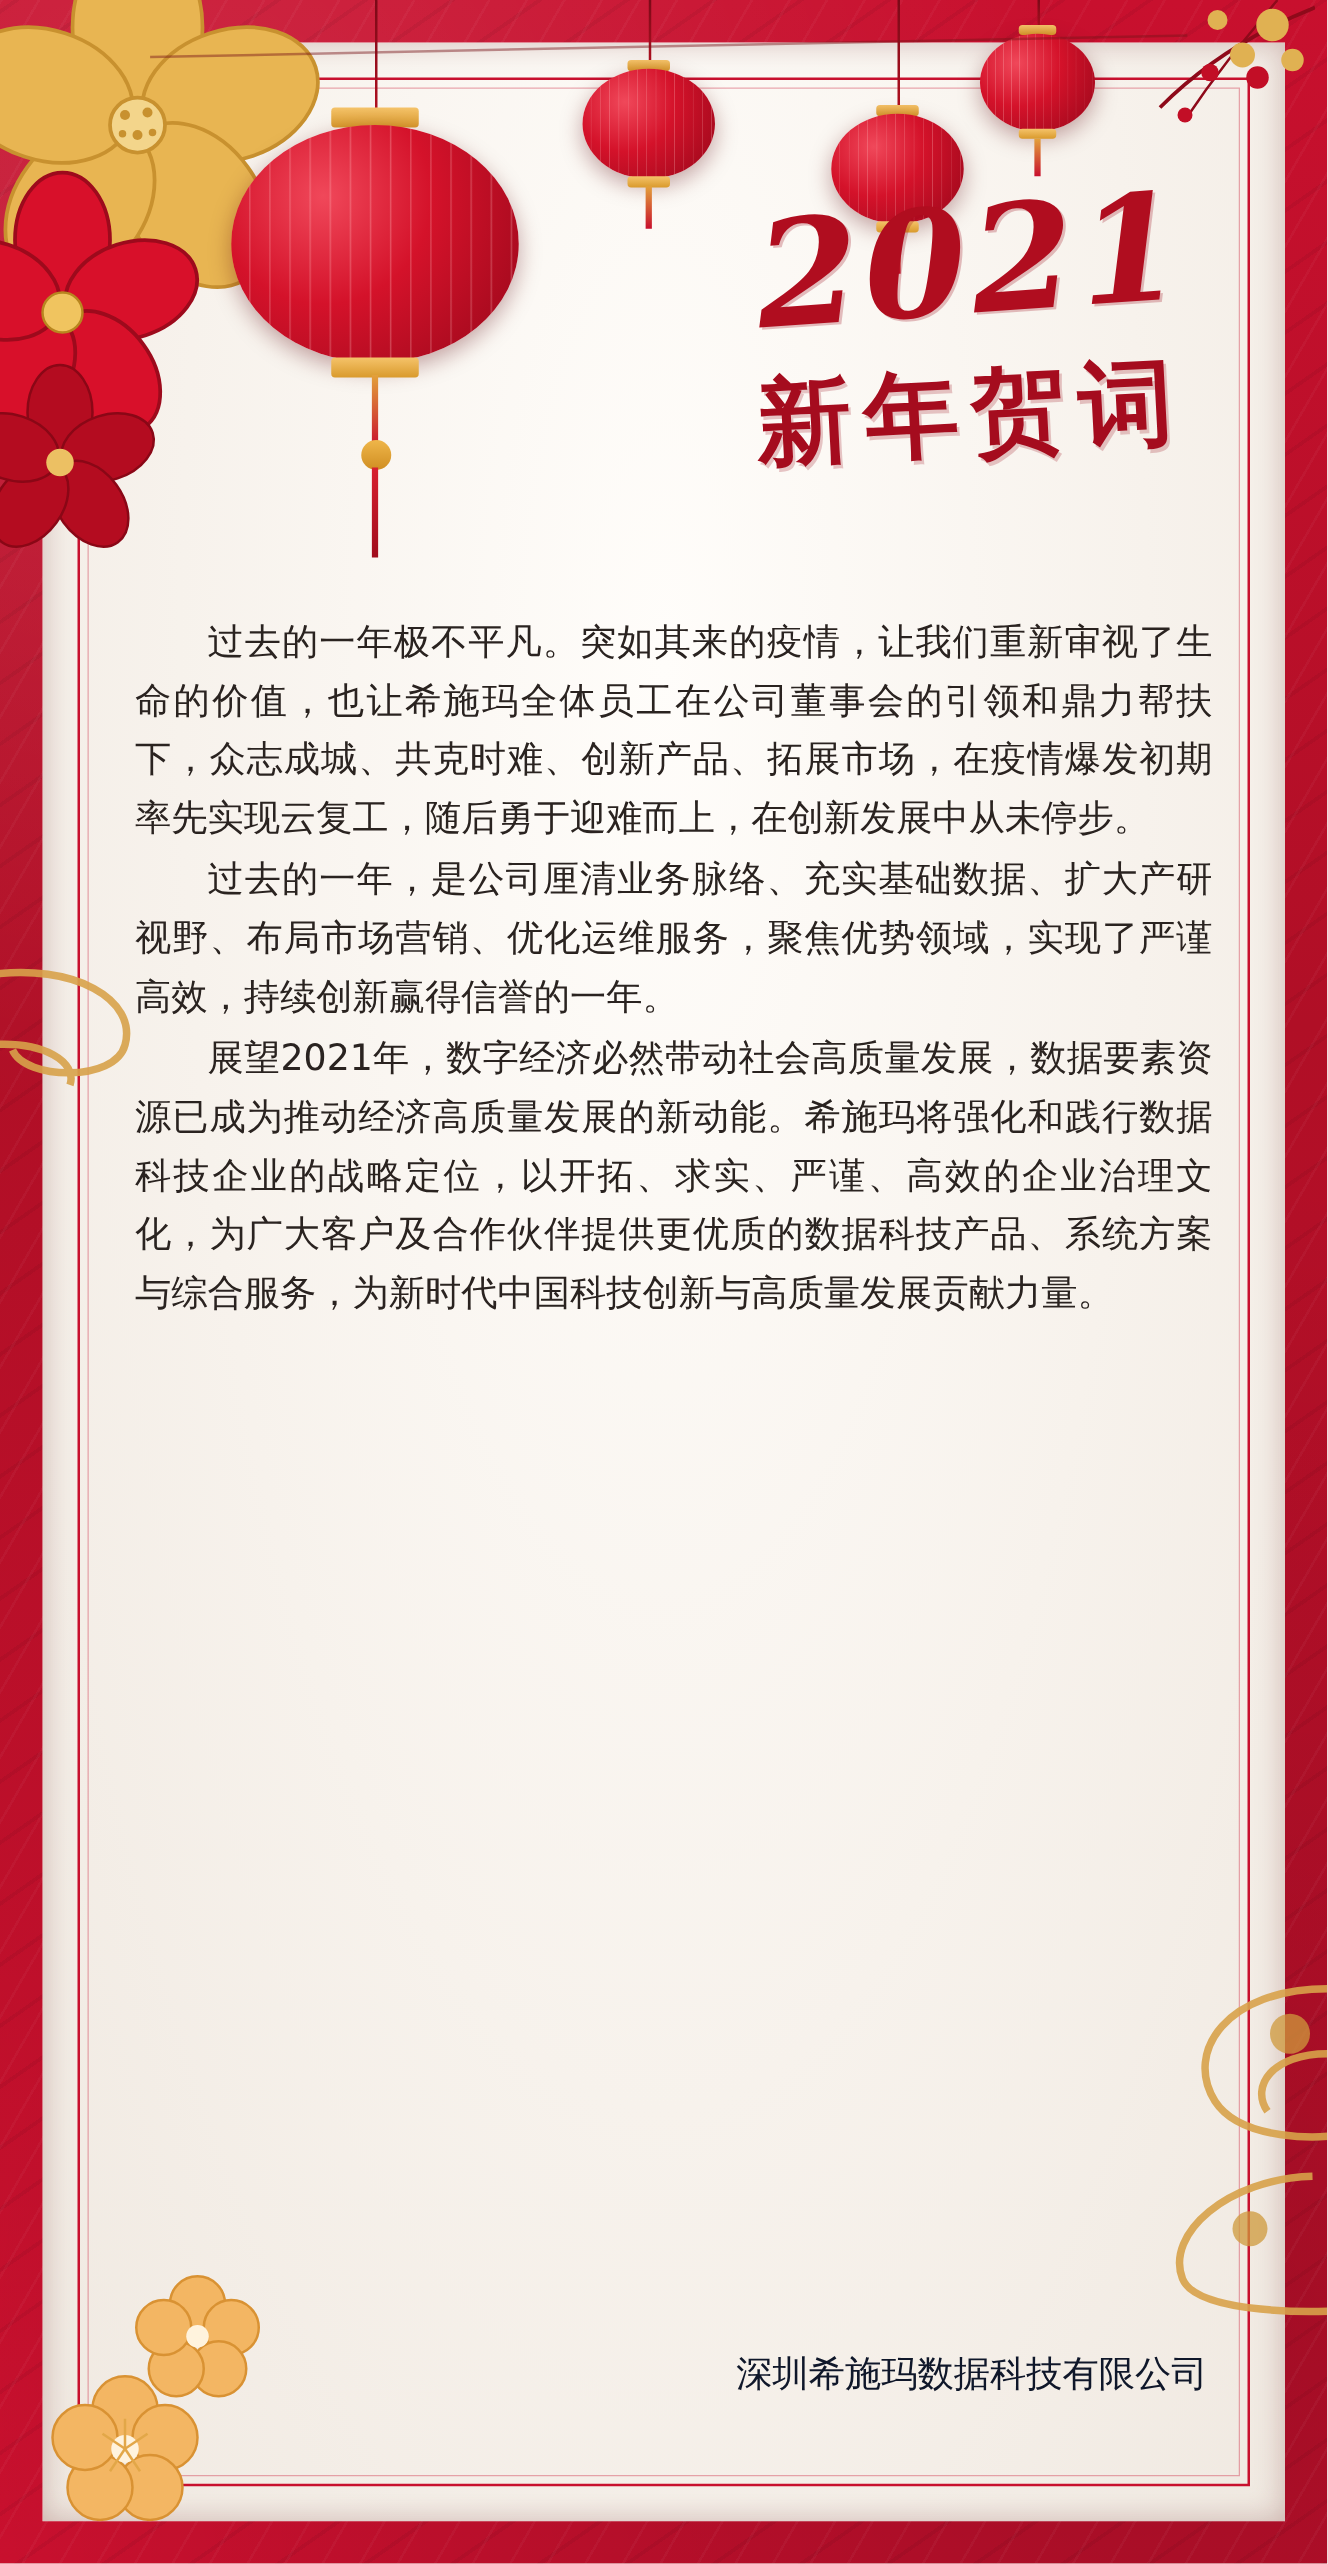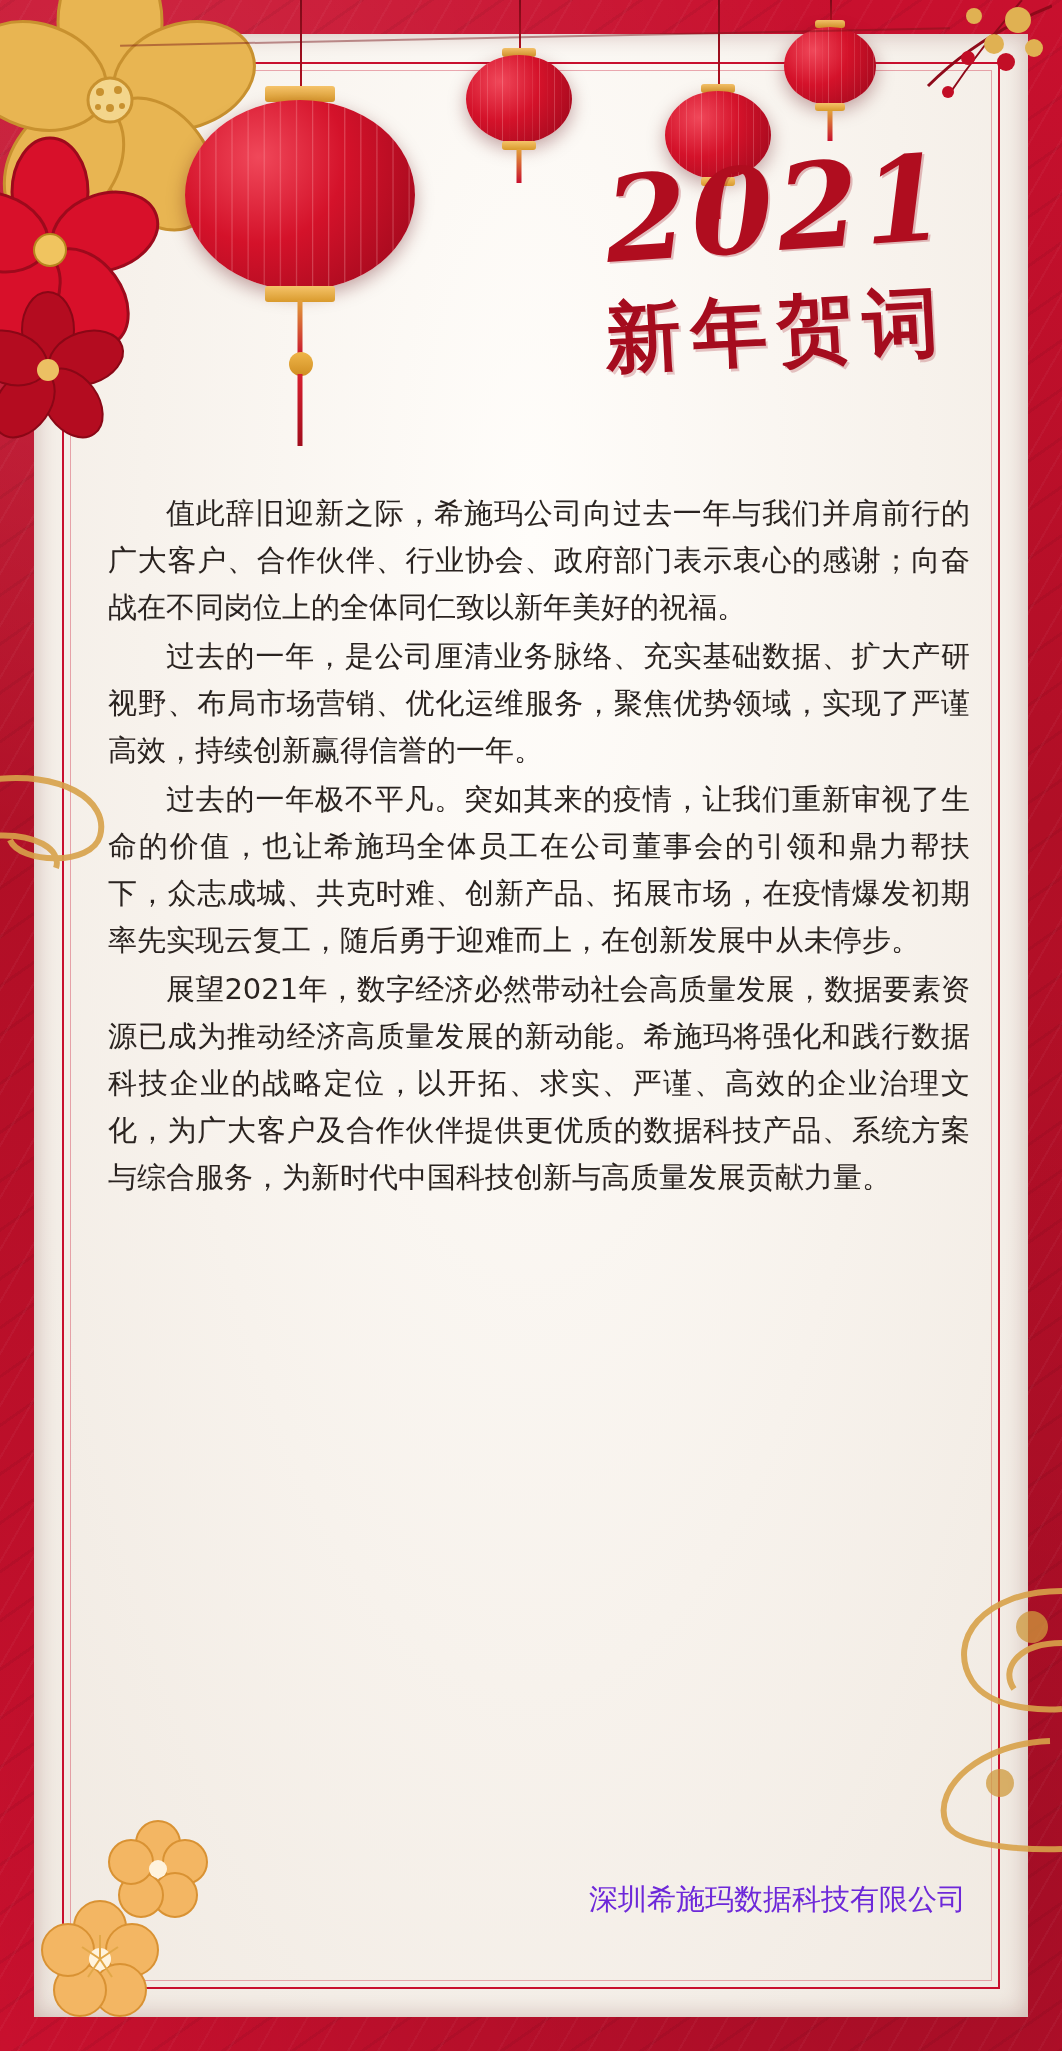--- a/index.html
+++ b/index.html
@@ -164,21 +164,21 @@
   .body-text p {
     margin: 0 0 2px 0;
     text-indent: 2em;
   }
 
   .signature {
     position: absolute;
     right: 96px;
     bottom: 130px;
     text-align: right;
-    color: #6d28d9;
+    color: #0f172a;
     font-size: 29px;
     line-height: 1.5;
     font-family: "DejaVu Sans", "Liberation Sans", sans-serif;
   }
 
   
   .plum {
     position: absolute;
     left: 40px;
     bottom: 30px;
@@ -311,23 +311,22 @@
   </div>
 
   <div style="position:absolute;left:120px;top:36px;width:830px;height:2px;background:rgba(120,20,25,.45);transform:rotate(-1.2deg);"></div>
 
   <div class="header-art">
     <div class="year-num">2021</div>
     <div class="greeting-title">新年贺词</div>
   </div>
 
   <div class="body-text">
-    <p>值此辞旧迎新之际，希施玛公司向过去一年与我们并肩前行的广大客户、合作伙伴、行业协会、政府部门表示衷心的感谢；向奋战在不同岗位上的全体同仁致以新年美好的祝福。</p>
+    <p>过去的一年极不平凡。突如其来的疫情，让我们重新审视了生命的价值，也让希施玛全体员工在公司董事会的引领和鼎力帮扶下，众志成城、共克时难、创新产品、拓展市场，在疫情爆发初期率先实现云复工，随后勇于迎难而上，在创新发展中从未停步。</p>
     <p>过去的一年，是公司厘清业务脉络、充实基础数据、扩大产研视野、布局市场营销、优化运维服务，聚焦优势领域，实现了严谨高效，持续创新赢得信誉的一年。</p>
-    <p>过去的一年极不平凡。突如其来的疫情，让我们重新审视了生命的价值，也让希施玛全体员工在公司董事会的引领和鼎力帮扶下，众志成城、共克时难、创新产品、拓展市场，在疫情爆发初期率先实现云复工，随后勇于迎难而上，在创新发展中从未停步。</p>
     <p>展望2021年，数字经济必然带动社会高质量发展，数据要素资源已成为推动经济高质量发展的新动能。希施玛将强化和践行数据科技企业的战略定位，以开拓、求实、严谨、高效的企业治理文化，为广大客户及合作伙伴提供更优质的数据科技产品、系统方案与综合服务，为新时代中国科技创新与高质量发展贡献力量。</p>
   </div>
 
   <div class="signature">
     <div>深圳希施玛数据科技有限公司</div>
   </div>
 
   <div class="deco" style="right:0; bottom:190px; width:330px; height:330px;">
     <svg viewBox="0 0 330 330" width="330" height="330" aria-hidden="true">
       <g fill="none" stroke="#d8a24a" stroke-width="6" opacity=".9">

